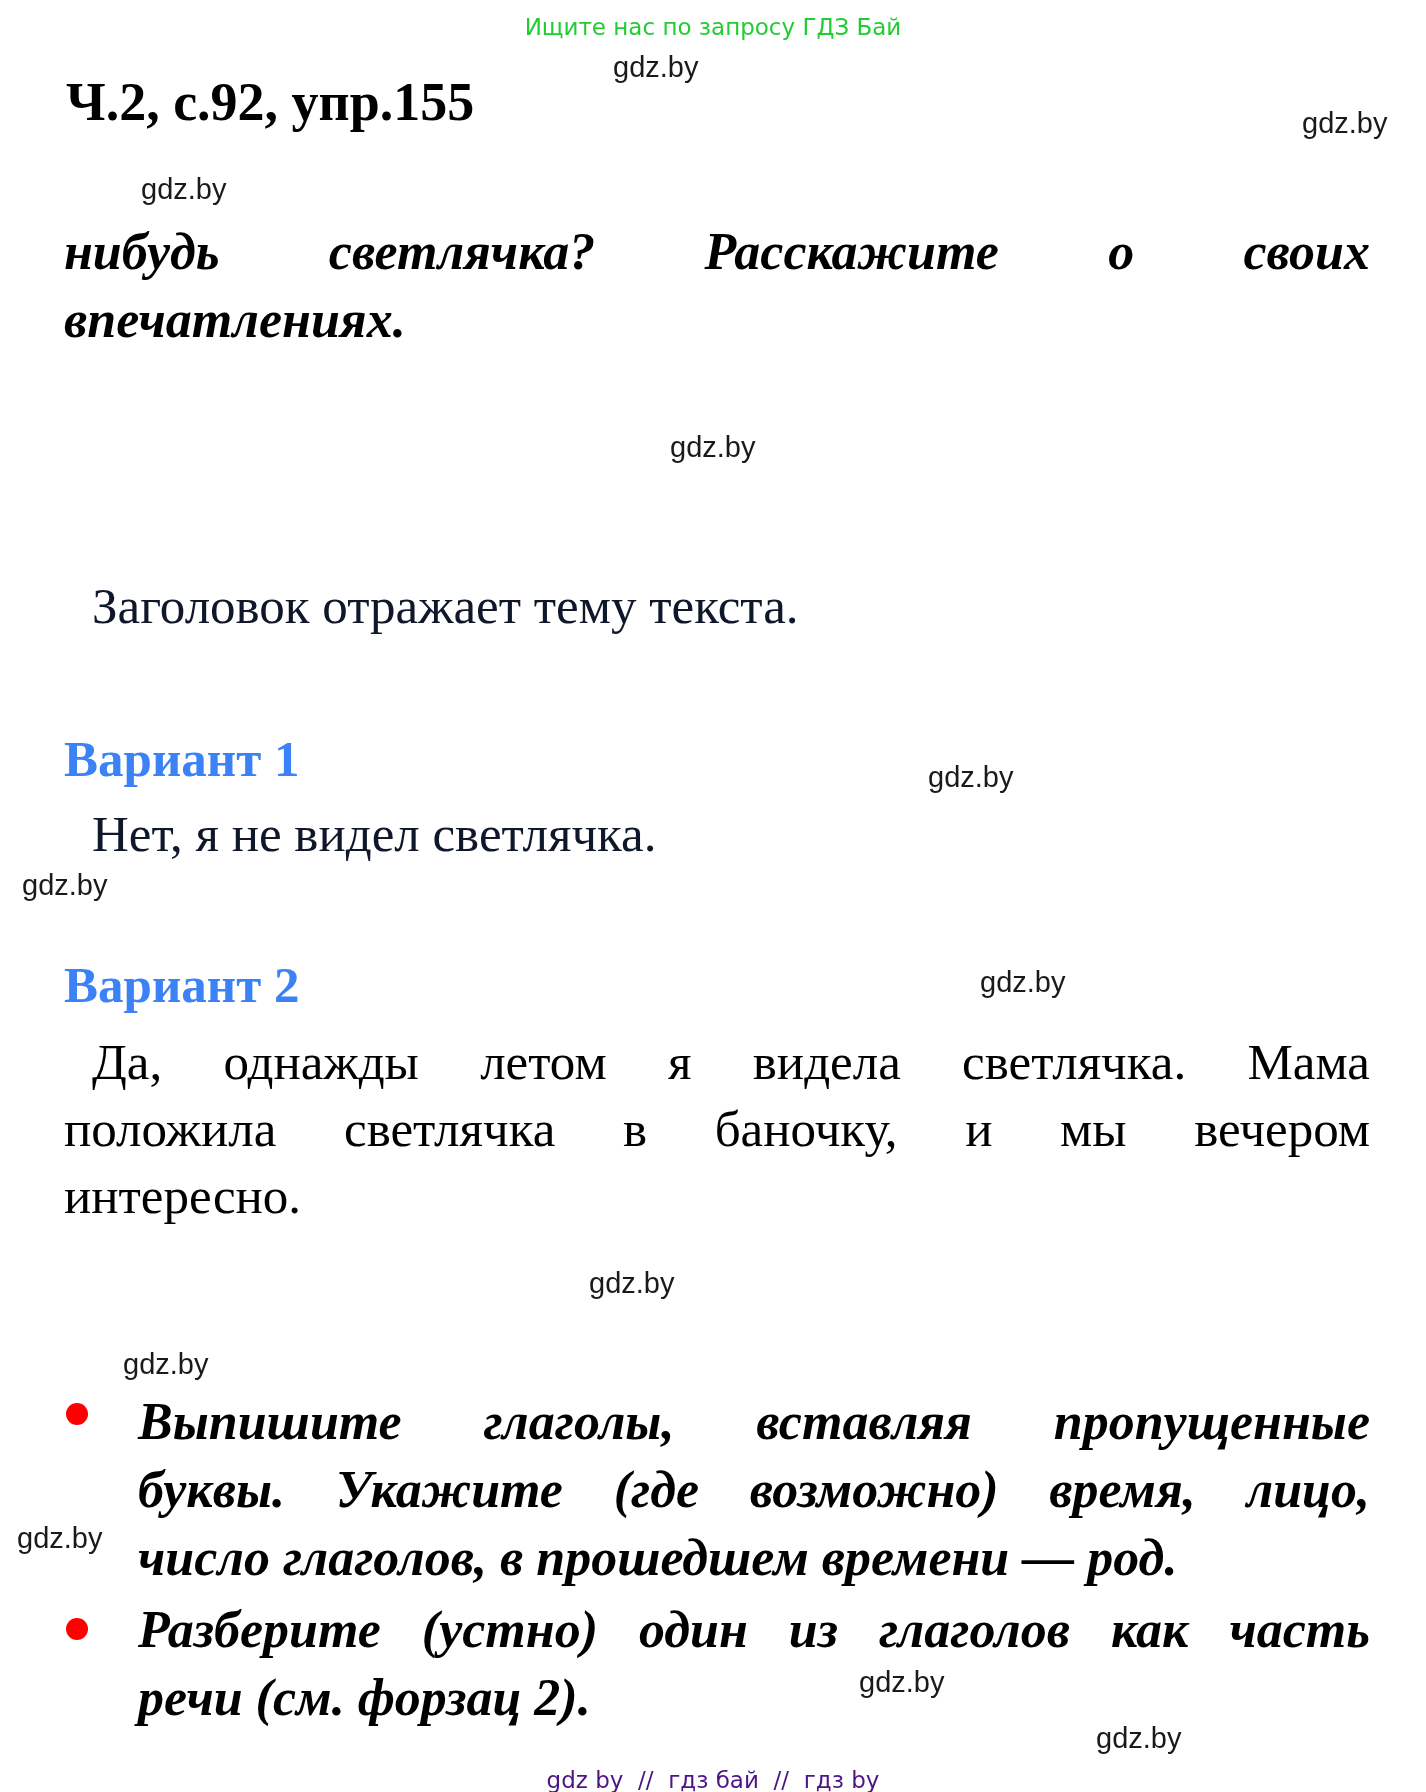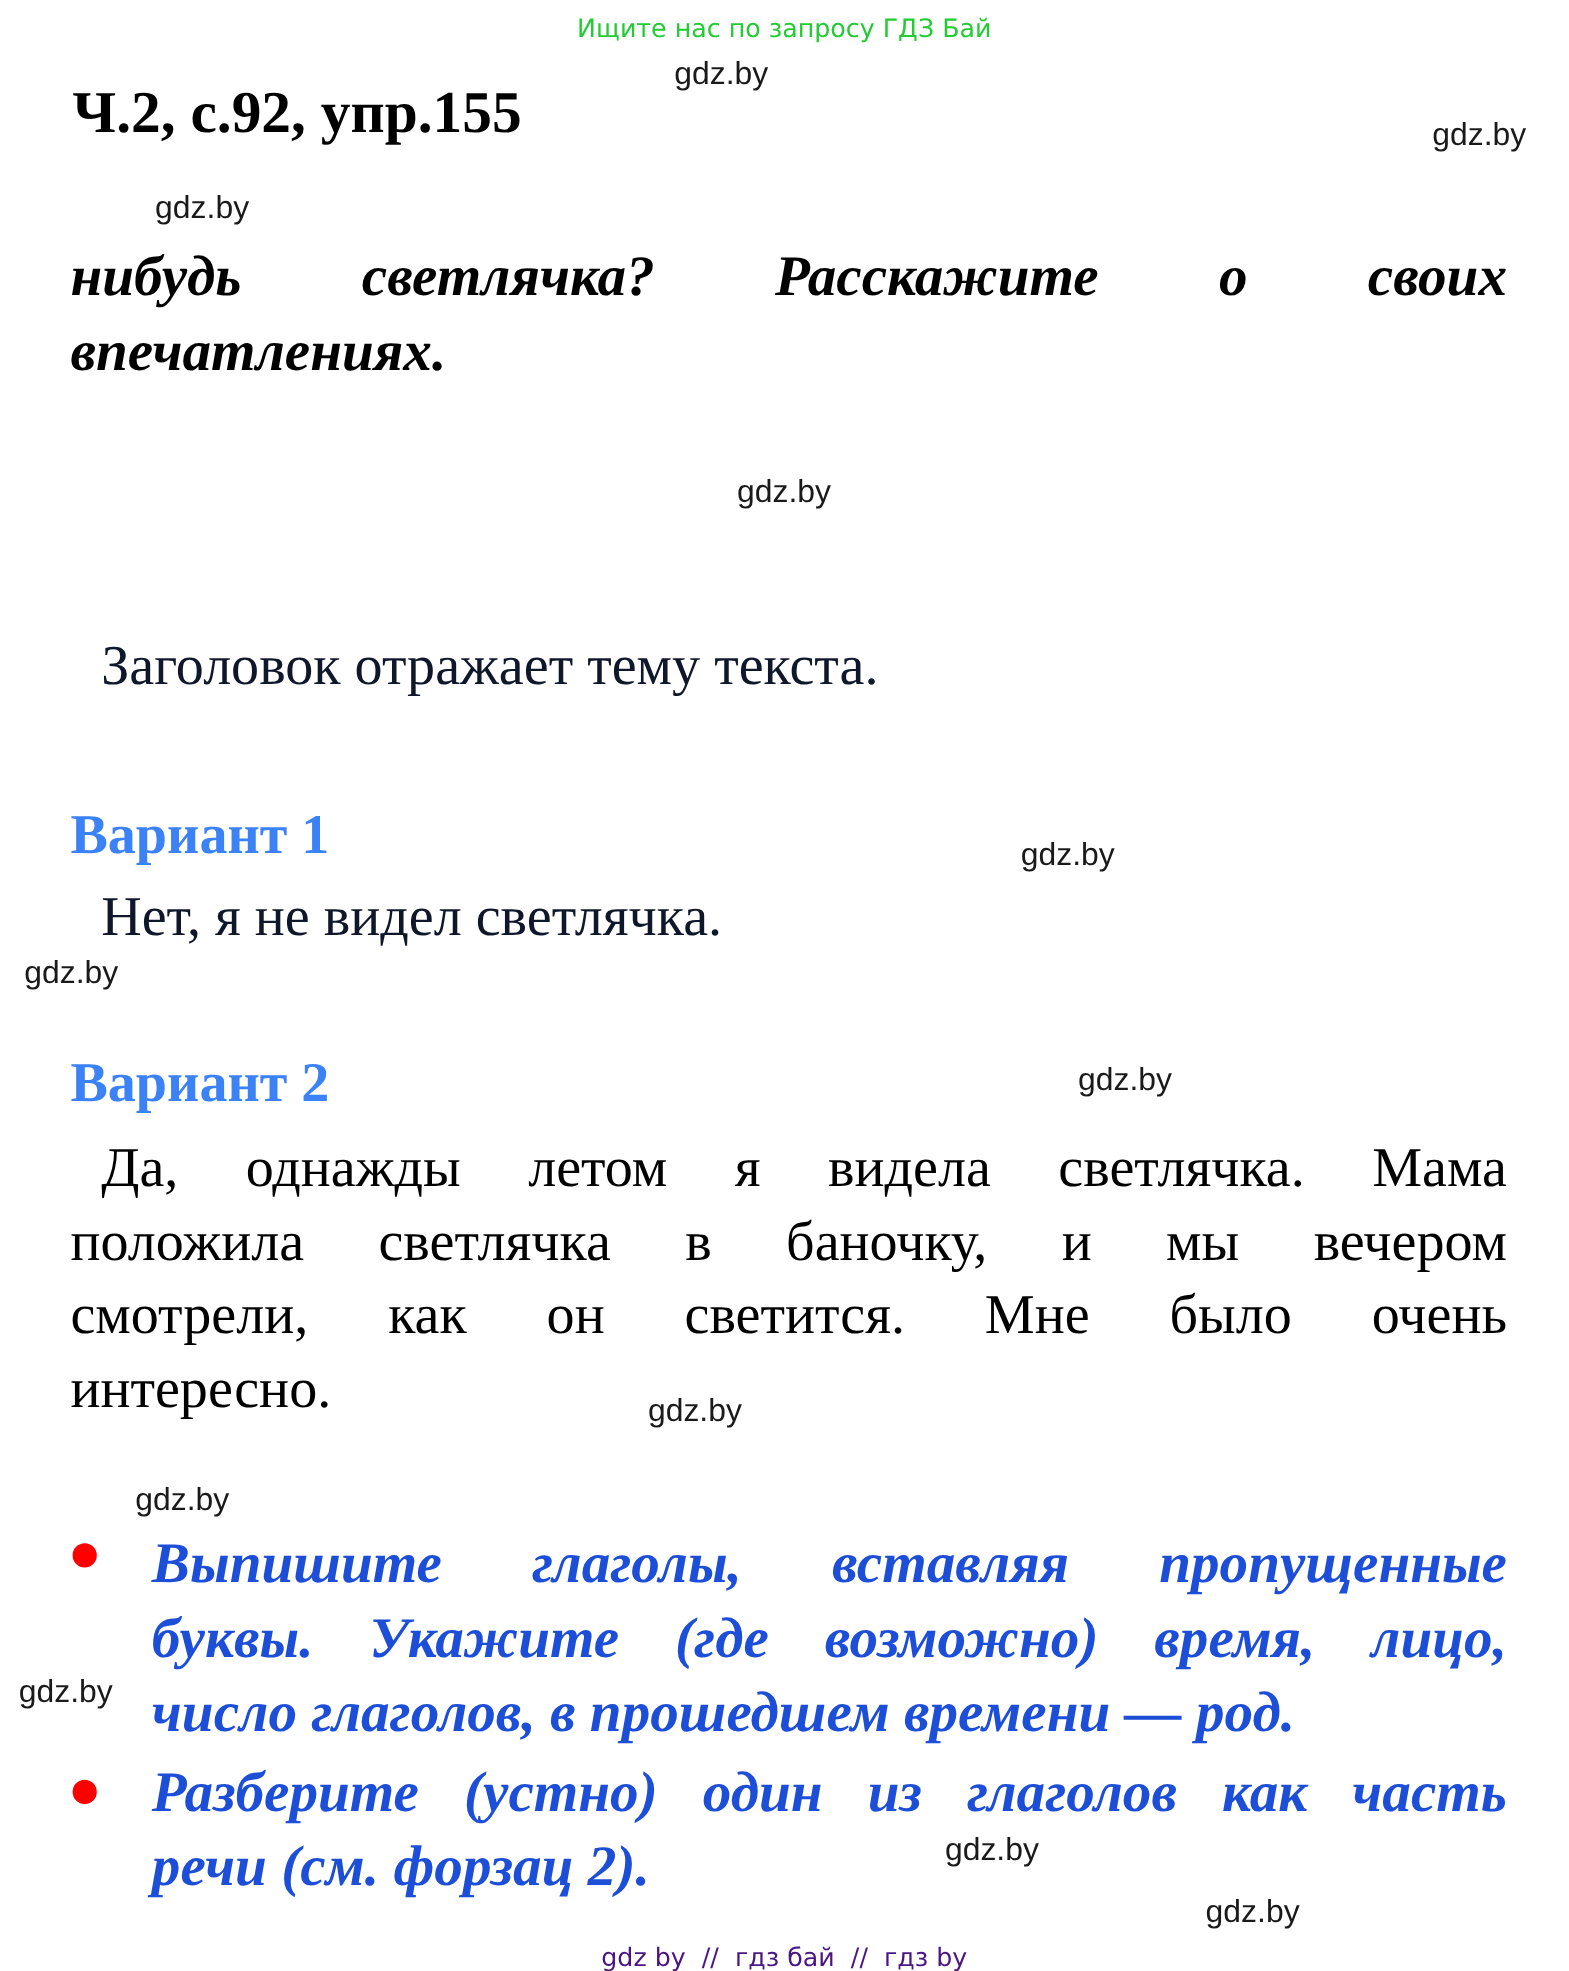--- a/index.html
+++ b/index.html
@@ -40,21 +40,21 @@
   }
   .para .line { display:block; text-align:justify; text-align-last:justify; height:67px; white-space:nowrap; }
   .para .line.last { text-align-last:left; }
   .para .line.first { padding-left:28px; }
   .bullet-dot {
     width:22px; height:22px; border-radius:50%; background:#ff0000;
   }
   .blist {
     left:138px; width:1232px;
     font-family:"Liberation Serif", serif; font-style:italic; font-weight:bold;
-    font-size:52px; color:#1d4ed8; line-height:68px;
+    font-size:52px; color:#000000; line-height:68px;
   }
   .blist .line { display:block; text-align:justify; text-align-last:justify; height:68px; white-space:nowrap; }
   .blist .line.last { text-align-last:left; }
   .footer {
     top:1766px; left:0; width:1426px; text-align:center;
     font-family:"DejaVu Sans", sans-serif; font-size:23px; color:#4b1584;
     line-height:28px; white-space:pre;
   }
 </style>
 </head>
@@ -79,21 +79,20 @@
 <div class="abs variant" style="left:64px; top:729px;">Вариант 1</div>
 <div class="abs wm" style="left:928px; top:760px;">gdz.by</div>
 <div class="abs answer" style="left:92px; top:800px;">Нет, я не видел светлячка.</div>
 <div class="abs wm" style="left:22px; top:868px;">gdz.by</div>
 
 <div class="abs variant" style="left:64px; top:955px;">Вариант 2</div>
 <div class="abs wm" style="left:980px; top:965px;">gdz.by</div>
 <div class="abs para" style="top:1029px;">
   <span class="line first">Да, однажды летом я видела светлячка. Мама</span>
   <span class="line">положила светлячка в баночку, и мы вечером</span>
-  <span class="line">смотрели, как он светится. Мне было очень</span>
   <span class="line last">интересно.</span>
 </div>
 <div class="abs wm" style="left:589px; top:1266px;">gdz.by</div>
 <div class="abs wm" style="left:123px; top:1347px;">gdz.by</div>
 
 <div class="abs bullet-dot" style="left:66px; top:1403px;"></div>
 <div class="abs blist" style="top:1388px;">
   <span class="line">Выпишите глаголы, вставляя пропущенные</span>
   <span class="line">буквы. Укажите (где возможно) время, лицо,</span>
   <span class="line last">число глаголов, в прошедшем времени — род.</span>

